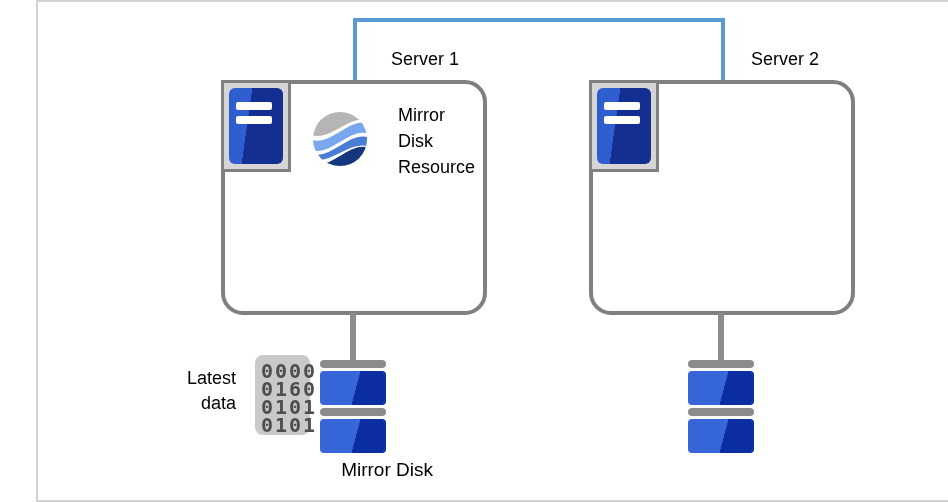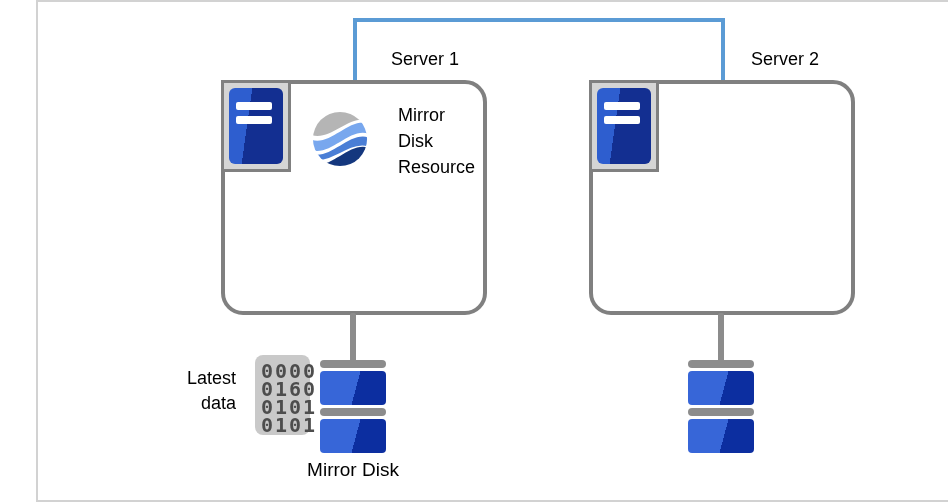--- a/index.html
+++ b/index.html
@@ -135,21 +135,21 @@
     width: 93px;
     text-align: right;
     font-size: 18px;
     line-height: 25px;
     white-space: pre-line;
   }
 
   .mirror-disk-label {
     left: 235px; top: 457px;
     width: 160px;
-    text-align: center;
+    text-align: right;
     font-size: 19px;
     line-height: 22px;
   }
 </style>
 </head>
 <body>
 
 <div class="canvas">
 
   <div class="abs blue-link"></div>

